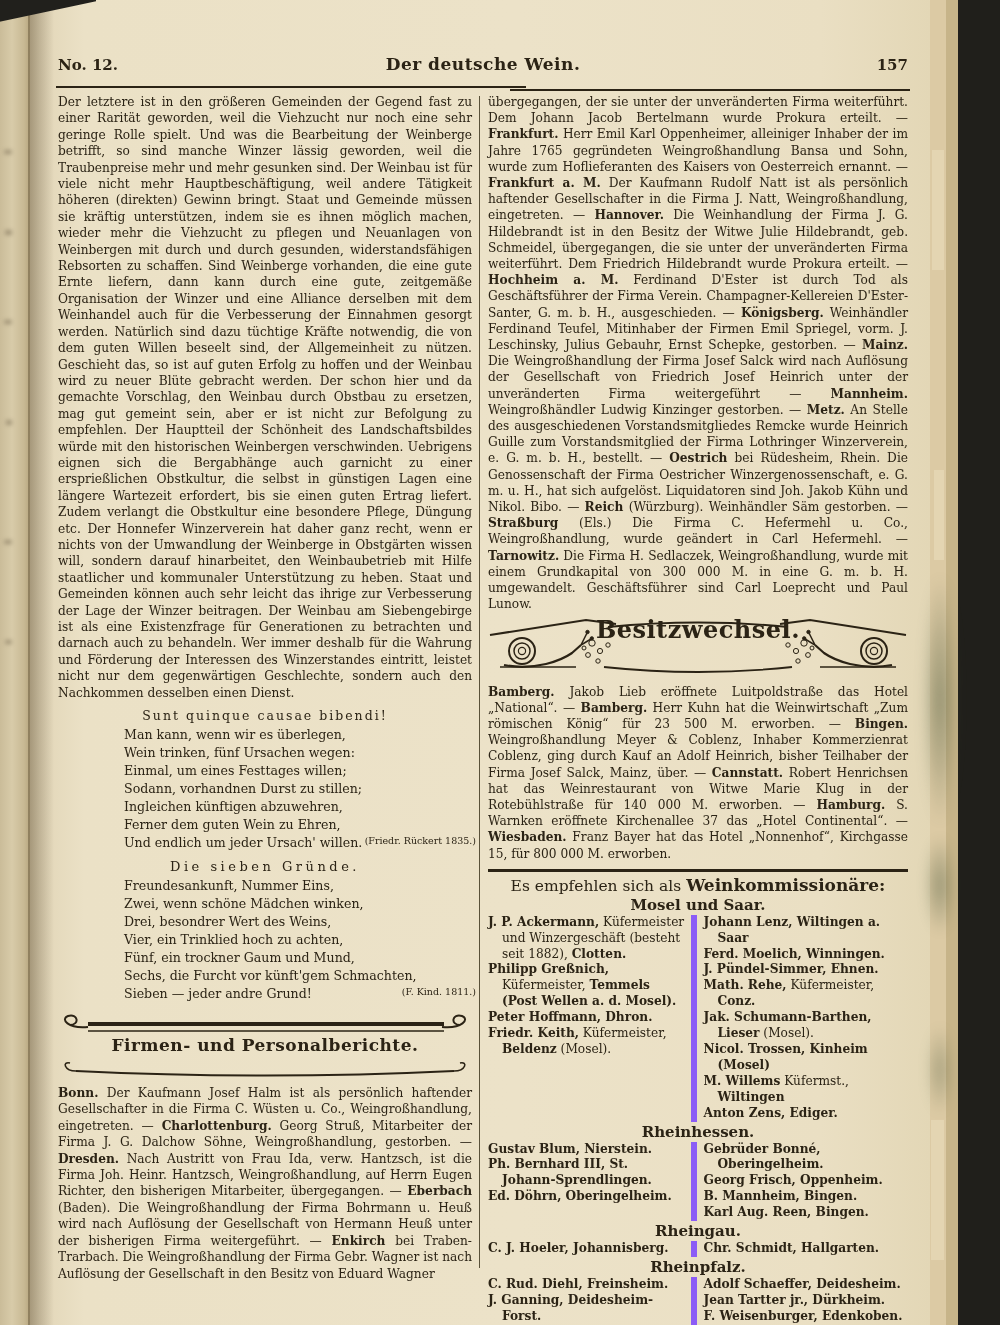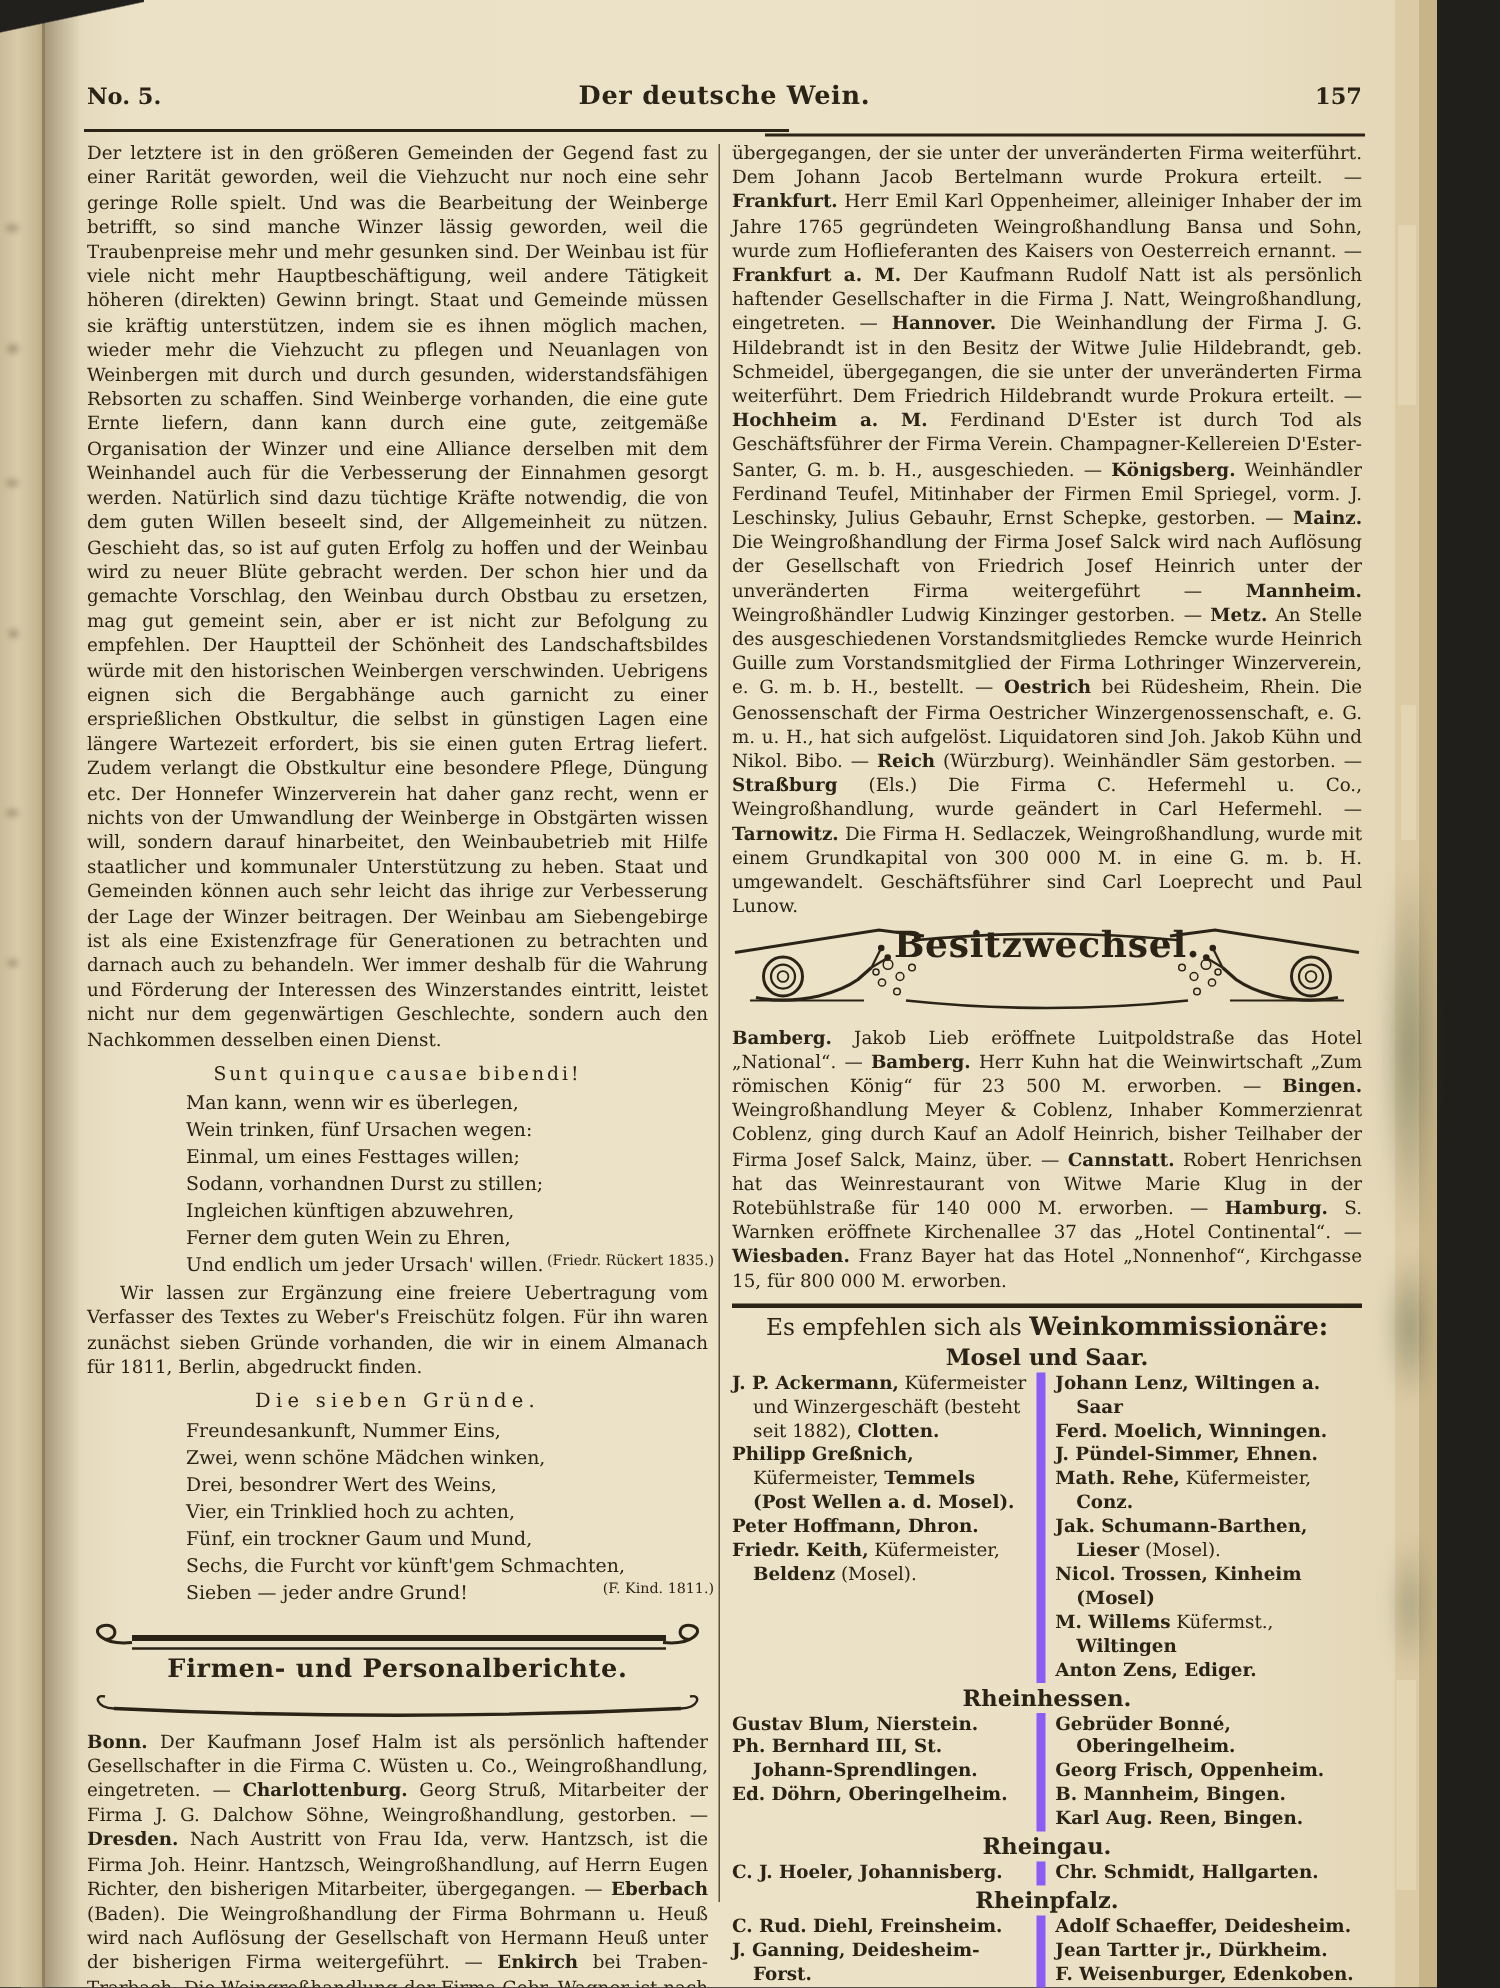--- a/index.html
+++ b/index.html
@@ -76,21 +76,21 @@
 <div class="ghost" style="left:924px;top:835px;width:32px;height:100px;opacity:.45;"></div>
 <div class="ghost" style="left:926px;top:1025px;width:28px;height:90px;opacity:.35;"></div>
 <div class="gutter-mark" style="left:4px;top:150px;width:8px;height:4px;"></div>
 <div class="gutter-mark" style="left:5px;top:230px;width:7px;height:5px;"></div>
 <div class="gutter-mark" style="left:4px;top:320px;width:8px;height:4px;"></div>
 <div class="gutter-mark" style="left:6px;top:420px;width:6px;height:5px;"></div>
 <div class="gutter-mark" style="left:4px;top:540px;width:8px;height:4px;"></div>
 <div class="gutter-mark" style="left:5px;top:640px;width:7px;height:4px;"></div>
 
 <div class="masthead">
-  <div class="issue-no">No. 5.</div>
+  <div class="issue-no">No. 12.</div>
   <div class="paper-title">Der deutsche Wein.</div>
   <div class="page-no">157</div>
 </div>
 <div class="head-rule-a"></div>
 <div class="head-rule-b"></div>
 <div class="col-divider"></div>
 
 <div class="col-left">
   <div class="body-par">Der letztere ist in den größeren Gemeinden der Gegend fast zu einer Rarität geworden, weil die Viehzucht nur noch eine sehr geringe Rolle spielt.  Und was die Bearbeitung der Weinberge betrifft, so sind manche Winzer lässig geworden, weil die Traubenpreise mehr und mehr gesunken sind.  Der Weinbau ist für viele nicht mehr Hauptbeschäftigung, weil andere Tätigkeit höheren (direkten) Gewinn bringt.  Staat und Gemeinde müssen sie kräftig unterstützen, indem sie es ihnen möglich machen, wieder mehr die Viehzucht zu pflegen und Neuanlagen von Weinbergen mit durch und durch gesunden, widerstandsfähigen Rebsorten zu schaffen.  Sind Weinberge vorhanden, die eine gute Ernte liefern, dann kann durch eine gute, zeitgemäße Organisation der Winzer und eine Alliance derselben mit dem Weinhandel auch für die Verbesserung der Einnahmen gesorgt werden.  Natürlich sind dazu tüchtige Kräfte notwendig, die von dem guten Willen beseelt sind, der Allgemeinheit zu nützen.  Geschieht das, so ist auf guten Erfolg zu hoffen und der Weinbau wird zu neuer Blüte gebracht werden.  Der schon hier und da gemachte Vorschlag, den Weinbau durch Obstbau zu ersetzen, mag gut gemeint sein, aber er ist nicht zur Befolgung zu empfehlen.  Der Hauptteil der Schönheit des Landschaftsbildes würde mit den historischen Weinbergen verschwinden.  Uebrigens eignen sich die Bergabhänge auch garnicht zu einer ersprießlichen Obstkultur, die selbst in günstigen Lagen eine längere Wartezeit erfordert, bis sie einen guten Ertrag liefert.  Zudem verlangt die Obstkultur eine besondere Pflege, Düngung etc.  Der Honnefer Winzerverein hat daher ganz recht, wenn er nichts von der Umwandlung der Weinberge in Obstgärten wissen will, sondern darauf hinarbeitet, den Weinbaubetrieb mit Hilfe staatlicher und kommunaler Unterstützung zu heben.  Staat und Gemeinden können auch sehr leicht das ihrige zur Verbesserung der Lage der Winzer beitragen.  Der Weinbau am Siebengebirge ist als eine Existenzfrage für Generationen zu betrachten und darnach auch zu behandeln.  Wer immer deshalb für die Wahrung und Förderung der Interessen des Winzerstandes eintritt, leistet nicht nur dem gegenwärtigen Geschlechte, sondern auch den Nachkommen desselben einen Dienst.</div>
 
@@ -102,21 +102,20 @@
         <div class="poem-line">Wein trinken, fünf Ursachen wegen:</div>
         <div class="poem-line">Einmal, um eines Festtages willen;</div>
         <div class="poem-line">Sodann, vorhandnen Durst zu stillen;</div>
         <div class="poem-line">Ingleichen künftigen abzuwehren,</div>
         <div class="poem-line">Ferner dem guten Wein zu Ehren,</div>
         <div class="poem-line">Und endlich um jeder Ursach' willen.</div>
       </div>
     <div class="attrib">(Friedr. Rückert 1835.)</div>
   </div>
 
-  <div class="body-par" style="text-indent:22px;">Wir lassen zur Ergänzung eine freiere Uebertragung vom Verfasser des Textes zu Weber's Freischütz folgen.  Für ihn waren zunächst sieben Gründe vorhanden, die wir in einem Almanach für 1811, Berlin, abgedruckt finden.</div>
 
   <div class="poem-title">Die sieben Gründe.</div>
   <div class="poem">
     <div>
         <div class="poem-line">Freundesankunft, Nummer Eins,</div>
         <div class="poem-line">Zwei, wenn schöne Mädchen winken,</div>
         <div class="poem-line">Drei, besondrer Wert des Weins,</div>
         <div class="poem-line">Vier, ein Trinklied hoch zu achten,</div>
         <div class="poem-line">Fünf, ein trockner Gaum und Mund,</div>
         <div class="poem-line">Sechs, die Furcht vor künft'gem Schmachten,</div>

